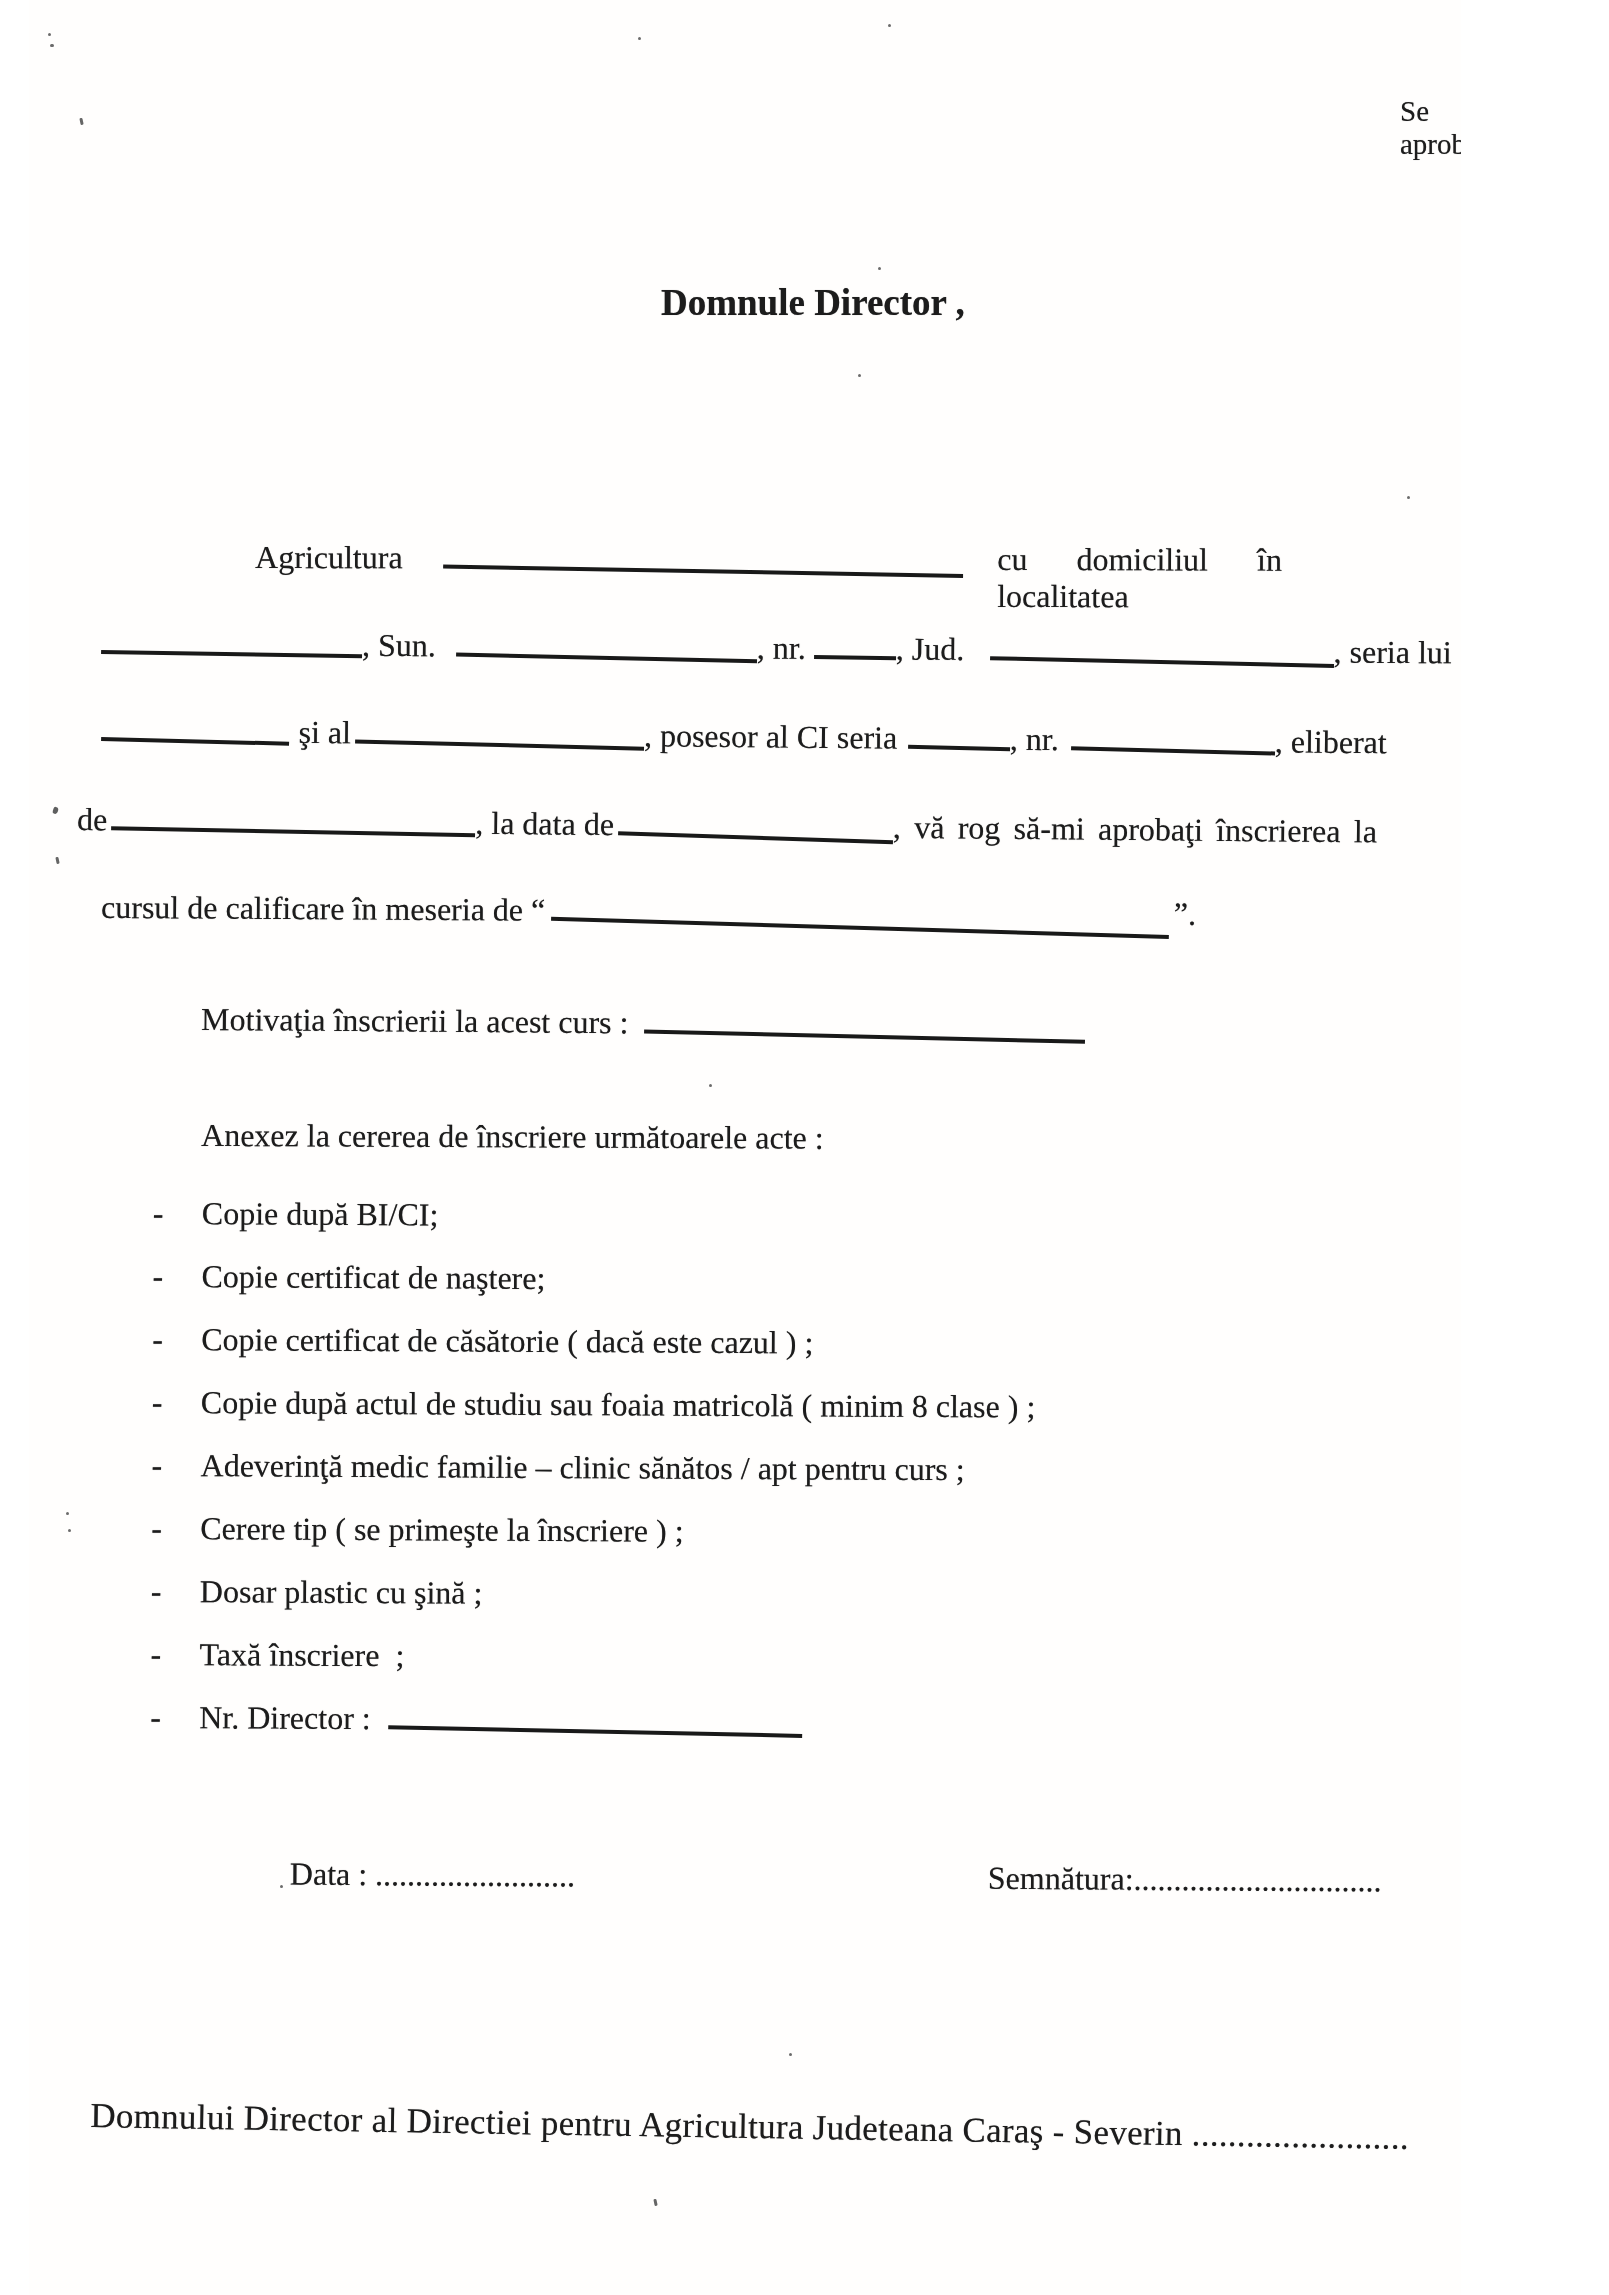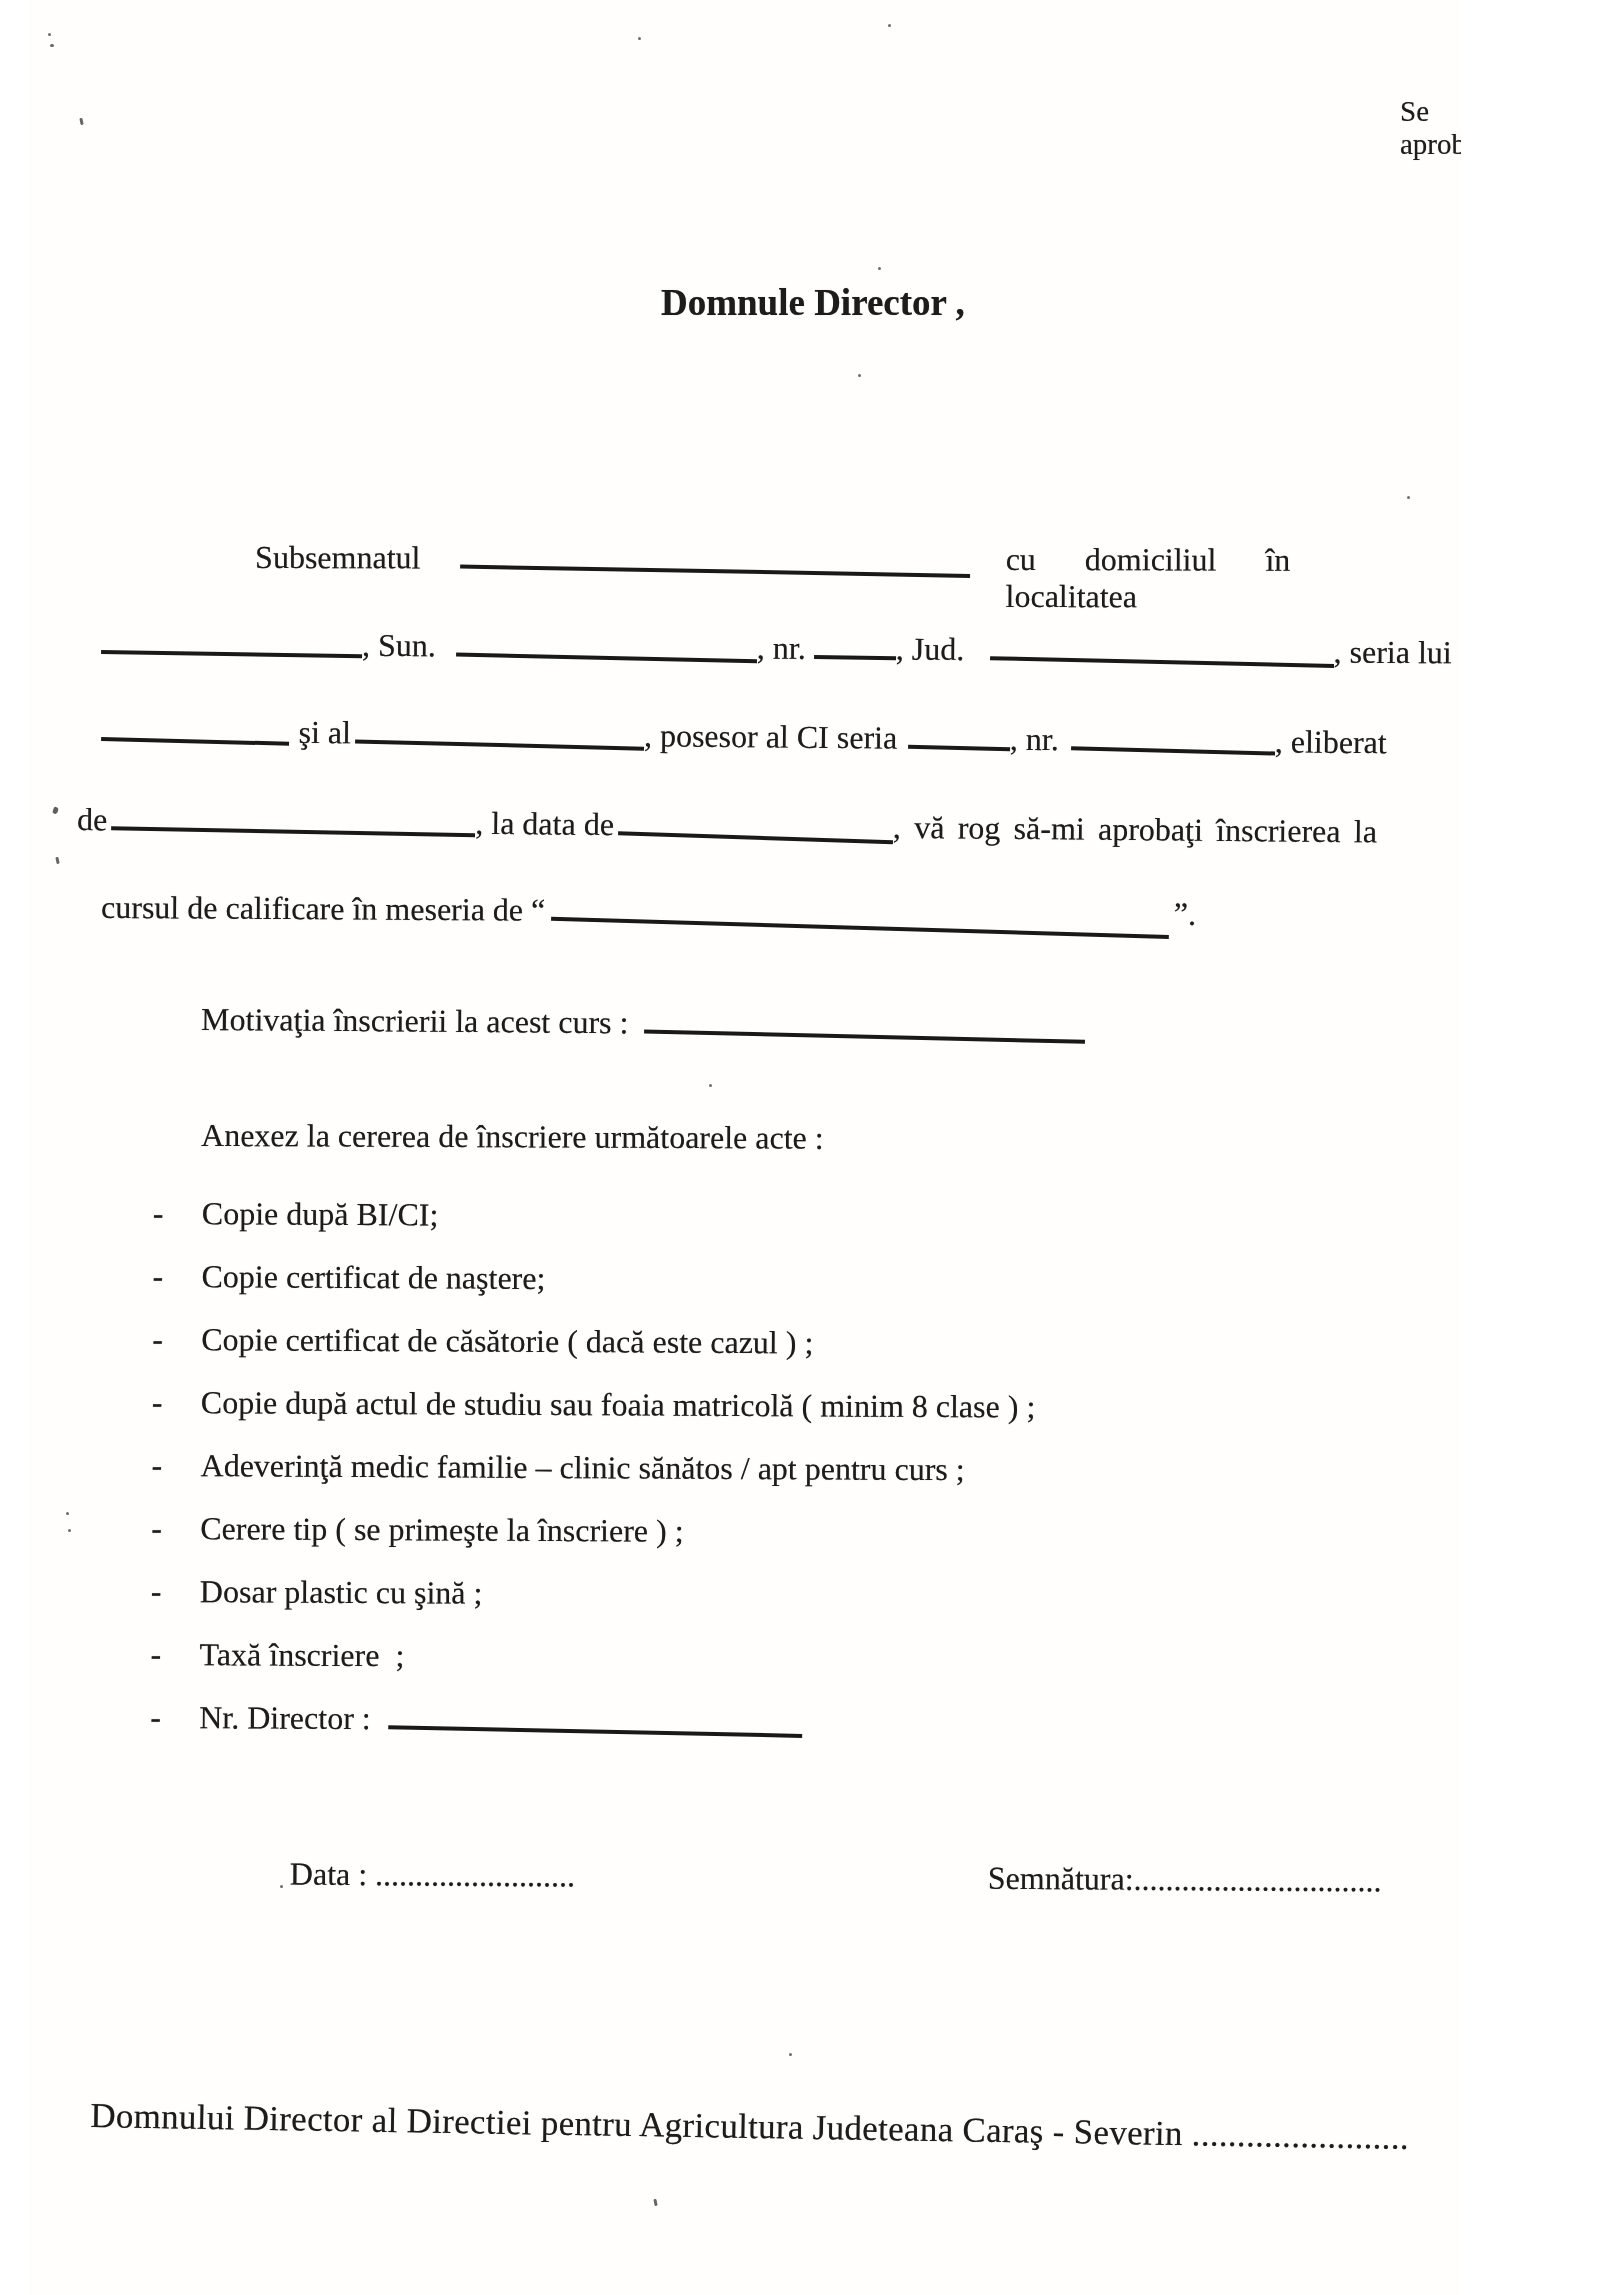--- a/index.html
+++ b/index.html
@@ -75,21 +75,21 @@
 </head>
 <body>
 
 <div class="sheet">
 
   <div class="approve">Se aprobă</div>
 
   <h1 class="title">Domnule Director ,</h1>
 
   <div class="line l1">
-    <span class="t">Subsemnatul</span>
+    <span class="t">Agricultura</span>
     <span class="blk rot-b" style="width:521px;margin-left:40px;"></span>
     <span class="t tail">cu domiciliul în localitatea</span>
   </div>
 
   <div class="line l2">
     <span class="blk rot-a" style="width:261px;"></span>
     <span class="t">, Sun.</span>
     <span class="blk rot-b" style="width:301px;margin-left:20px;"></span>
     <span class="t">, nr.</span>
     <span class="blk rot-a" style="width:82px;margin-left:8px;"></span>

